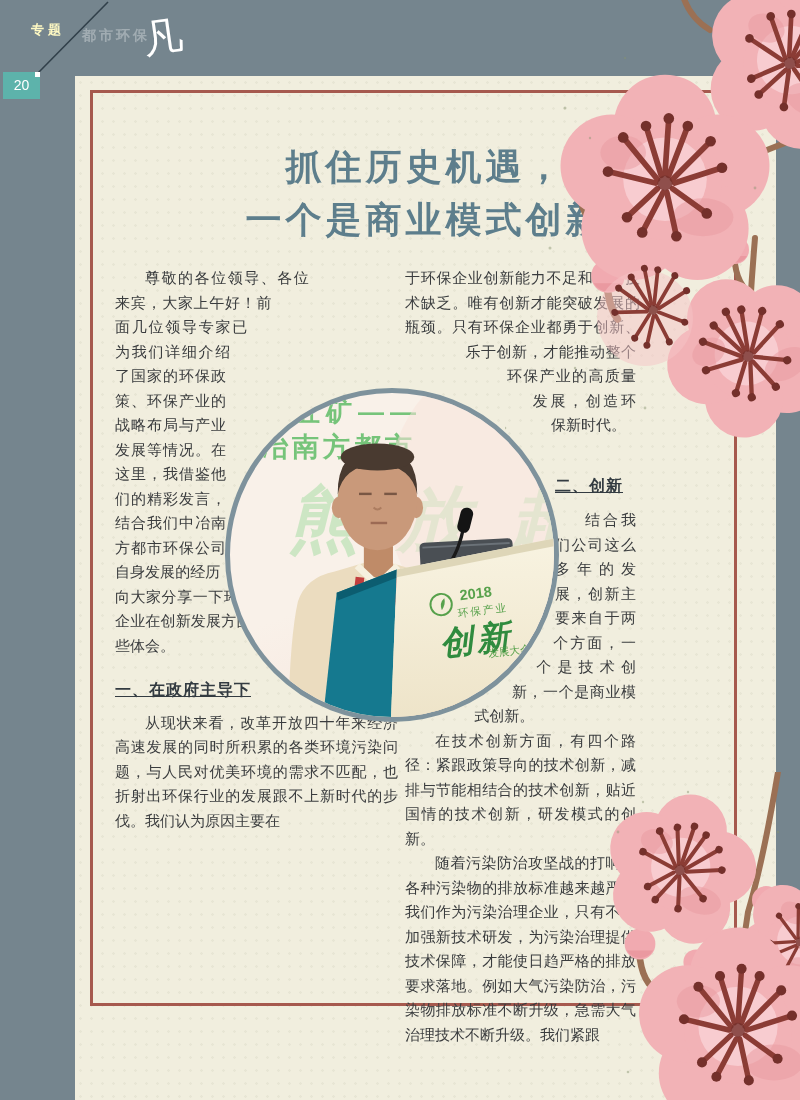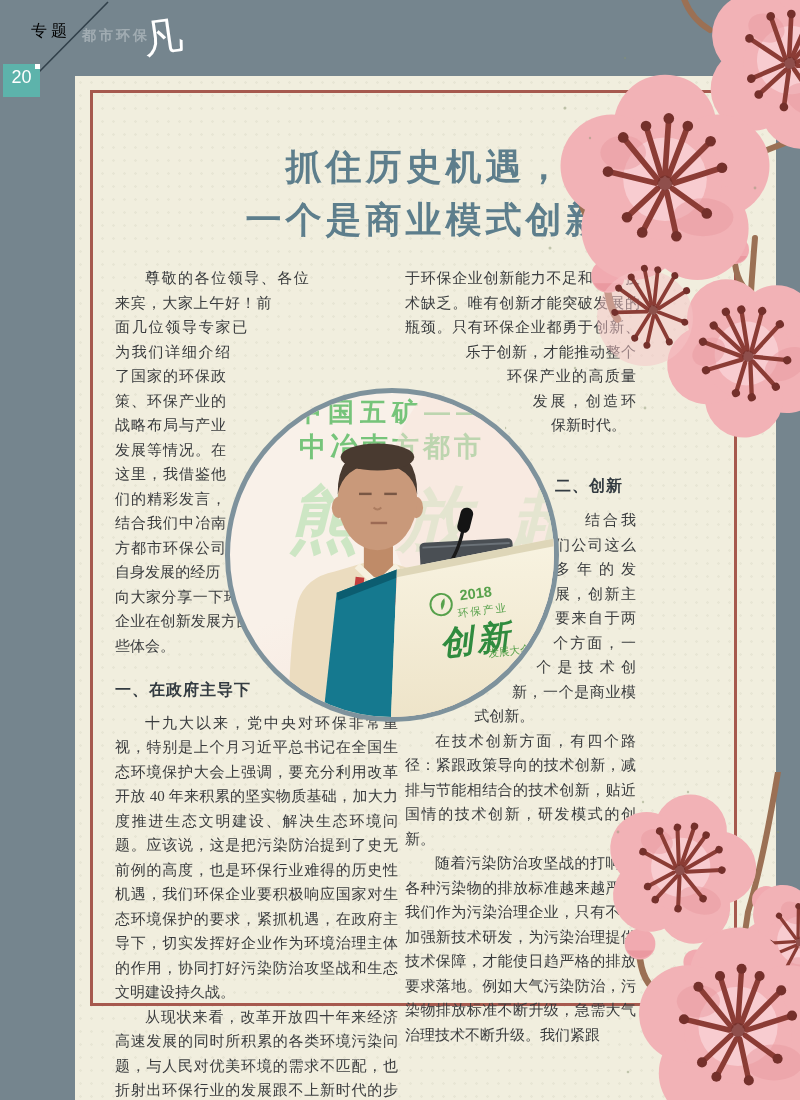--- a/index.html
+++ b/index.html
@@ -2,50 +2,50 @@
 <html><head>
 <meta charset="utf-8">
 <style>
   html,body{margin:0;padding:0;}
   body{
     position:relative;width:800px;height:1100px;overflow:hidden;
     background:#75858e;
     font-family:"Liberation Sans", sans-serif;
   }
   
-  .section-label{position:absolute;left:31px;top:21px;color:#000000;font-size:16px;font-weight:normal;letter-spacing:4px;}
+  .section-label{position:absolute;left:31px;top:21px;color:#fef9c3;font-size:13px;font-weight:bold;letter-spacing:4px;}
   .brand-text{position:absolute;left:82px;top:27px;color:rgba(255,255,255,.32);font-size:14px;font-weight:bold;letter-spacing:3px;}
   .brand-glyph{position:absolute;left:143px;top:10px;color:#ffffff;font-size:40px;font-family:"DejaVu Serif", serif;transform:rotate(-8deg);}
   .header-line{position:absolute;left:0;top:0;width:140px;height:90px;}
-  .page-tab{position:absolute;left:3px;top:64px;width:37px;height:33px;background:#5db3ab;color:#fff;font-size:18px;text-align:center;line-height:27px;}
+  .page-tab{position:absolute;left:3px;top:72px;width:37px;height:27px;background:#5db3ab;color:#fff;font-size:14px;text-align:center;line-height:27px;}
   .page-tab::after{content:"";position:absolute;right:0;top:0;width:5px;height:5px;background:#ffffff;}
   
   .page{
     position:absolute;left:75px;top:76px;width:677px;height:1076px;z-index:1;
     background:radial-gradient(rgba(110,115,85,.07) 1px, transparent 1.4px) 0 0/11px 13px,#f1eede;
     padding-left:24px;
   }
   .frame{position:absolute;left:15px;top:14px;width:641px;height:910px;border:3px solid #a6594e;}
   .title{position:absolute;top:64px;left:0;right:0;text-align:center;font-weight:bold;font-size:36px;line-height:53px;letter-spacing:4px;color:#5d7e8c;z-index:2;}
   
   .col{position:absolute;top:190px;z-index:2;font-family:"Liberation Serif", serif;font-size:15px;line-height:24.5px;color:#3a3c3e;text-align:justify;}
   .col-left{left:40px;width:283px;}
   .col-right{left:330px;width:287px;}
   .col p{margin:0;}
   .indent{text-indent:2em;}
-  h3.sec{font-family:"Liberation Sans", sans-serif;font-size:16px;font-weight:bold;color:#333b41;letter-spacing:1px;margin:20px 0 8px;}
+  h3.sec{font-family:"Liberation Sans", sans-serif;font-size:16px;font-weight:bold;color:#333b41;letter-spacing:1px;margin:20px 0 8px;text-decoration:underline;}
   .col-right h3.sec{margin:36px 0 10px;}
   
   .wrap-left{float:right;width:172px;height:372px;margin-top:95px;shape-outside:circle(181px at 166px 192px);shape-margin:6px;}
   .wrap-right{float:left;width:150px;height:372px;margin-top:95px;shape-outside:circle(181px at -13px 192px);shape-margin:6px;}
   .wrap-tr{float:right;width:52px;height:78px;}
   .wrap-br{float:right;clear:right;width:56px;height:220px;margin-top:439px;}
   
   .photo{position:absolute;left:150px;top:312px;width:334px;height:334px;box-sizing:border-box;border-radius:50%;border:5px solid #7e929c;overflow:hidden;z-index:3;background:linear-gradient(160deg,#f9f1e9 55%,#f6e5dd 100%);}
-  .backdrop-1,.backdrop-2{position:absolute;width:100%;text-align:center;font-weight:bold;color:#76c47a;white-space:nowrap;}
+  .backdrop-1,.backdrop-2{position:absolute;width:100%;text-align:left;font-weight:bold;color:#76c47a;white-space:nowrap;}
   .backdrop-1{top:2px;font-size:26px;letter-spacing:6px;}
   .backdrop-2{top:36px;font-size:27px;letter-spacing:4px;}
   .speaker-name{position:absolute;top:79px;left:58px;font-size:72px;font-weight:bold;color:#cde6c4;letter-spacing:38px;white-space:nowrap;font-style:italic;}
   .photo-scene{position:absolute;left:0;top:0;width:100%;height:100%;}
   
   .blossoms-top{position:absolute;left:505px;top:-12px;width:295px;height:480px;z-index:4;}
   .blossoms-bottom{position:absolute;left:588px;top:772px;width:212px;height:328px;z-index:4;}
   .petal{fill:#f2b2b6;}
   .petal-light{fill:#f8ccd0;}
   .blotch{fill:#ea9da3;opacity:.55;}
@@ -119,21 +119,20 @@
 
   <div class="title">
     <div>抓住历史机遇，</div>
     <div>一个是商业模式创新</div>
   </div>
 
   <div class="col col-left">
     <div class="wrap-left"></div>
     <p class="indent">尊敬的各位领导、各位来宾，大家上午好！前面几位领导专家已为我们详细介绍了国家的环保政策、环保产业的战略布局与产业发展等情况。在这里，我借鉴他们的精彩发言，结合我们中冶南方都市环保公司自身发展的经历，向大家分享一下环保企业在创新发展方面的一些体会。</p>
     <h3 class="sec">一、在政府主导下</h3>
-    <p class="indent">十九大以来，党中央对环保非常重视，特别是上个月习近平总书记在全国生态环境保护大会上强调，要充分利用改革开放 40 年来积累的坚实物质基础，加大力度推进生态文明建设、解决生态环境问题。应该说，这是把污染防治提到了史无前例的高度，也是环保行业难得的历史性机遇，我们环保企业要积极响应国家对生态环境保护的要求，紧抓机遇，在政府主导下，切实发挥好企业作为环境治理主体的作用，协同打好污染防治攻坚战和生态文明建设持久战。</p>
     <p class="indent">从现状来看，改革开放四十年来经济高速发展的同时所积累的各类环境污染问题，与人民对优美环境的需求不匹配，也折射出环保行业的发展跟不上新时代的步伐。我们认为原因主要在</p>
   </div>
 
   <div class="col col-right">
     <div class="wrap-tr"></div>
     <div class="wrap-br"></div>
     <div class="wrap-right"></div>
     <p>于环保企业创新能力不足和核心技术缺乏。唯有创新才能突破发展的瓶颈。只有环保企业都勇于创新、乐于创新，才能推动整个环保产业的高质量发展，创造环保新时代。</p>
     <h3 class="sec">二、创新</h3>
     <p class="indent">结合我们公司这么多年的发展，创新主要来自于两个方面，一个是技术创新，一个是商业模式创新。</p>

